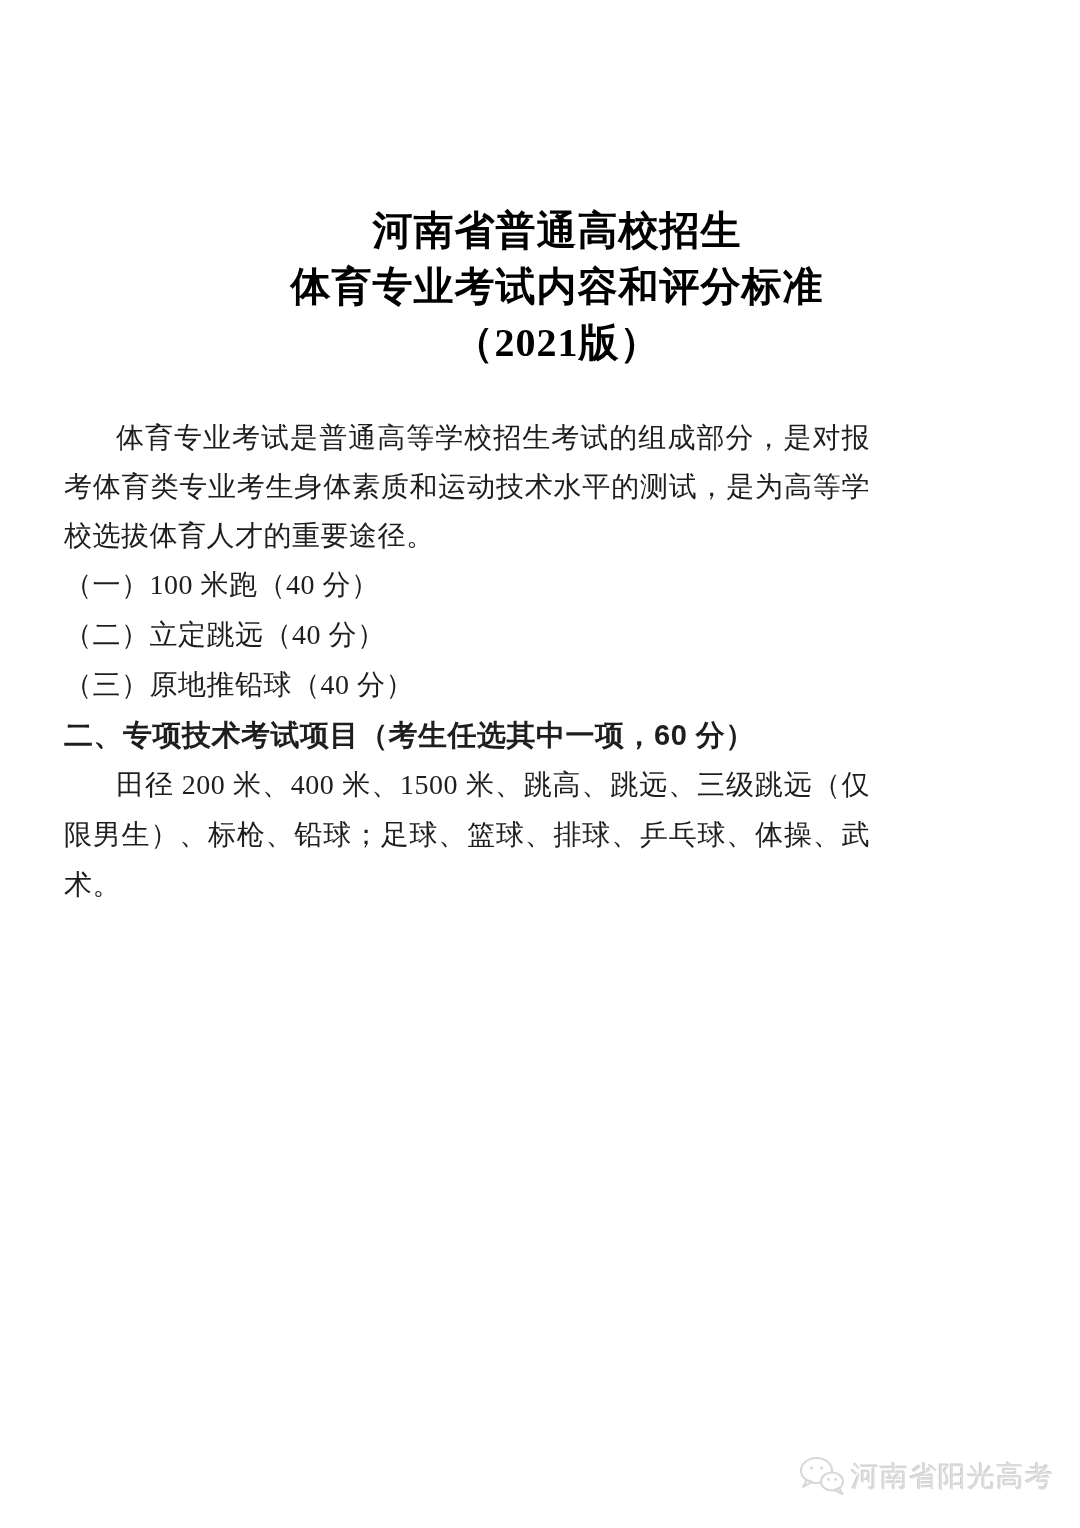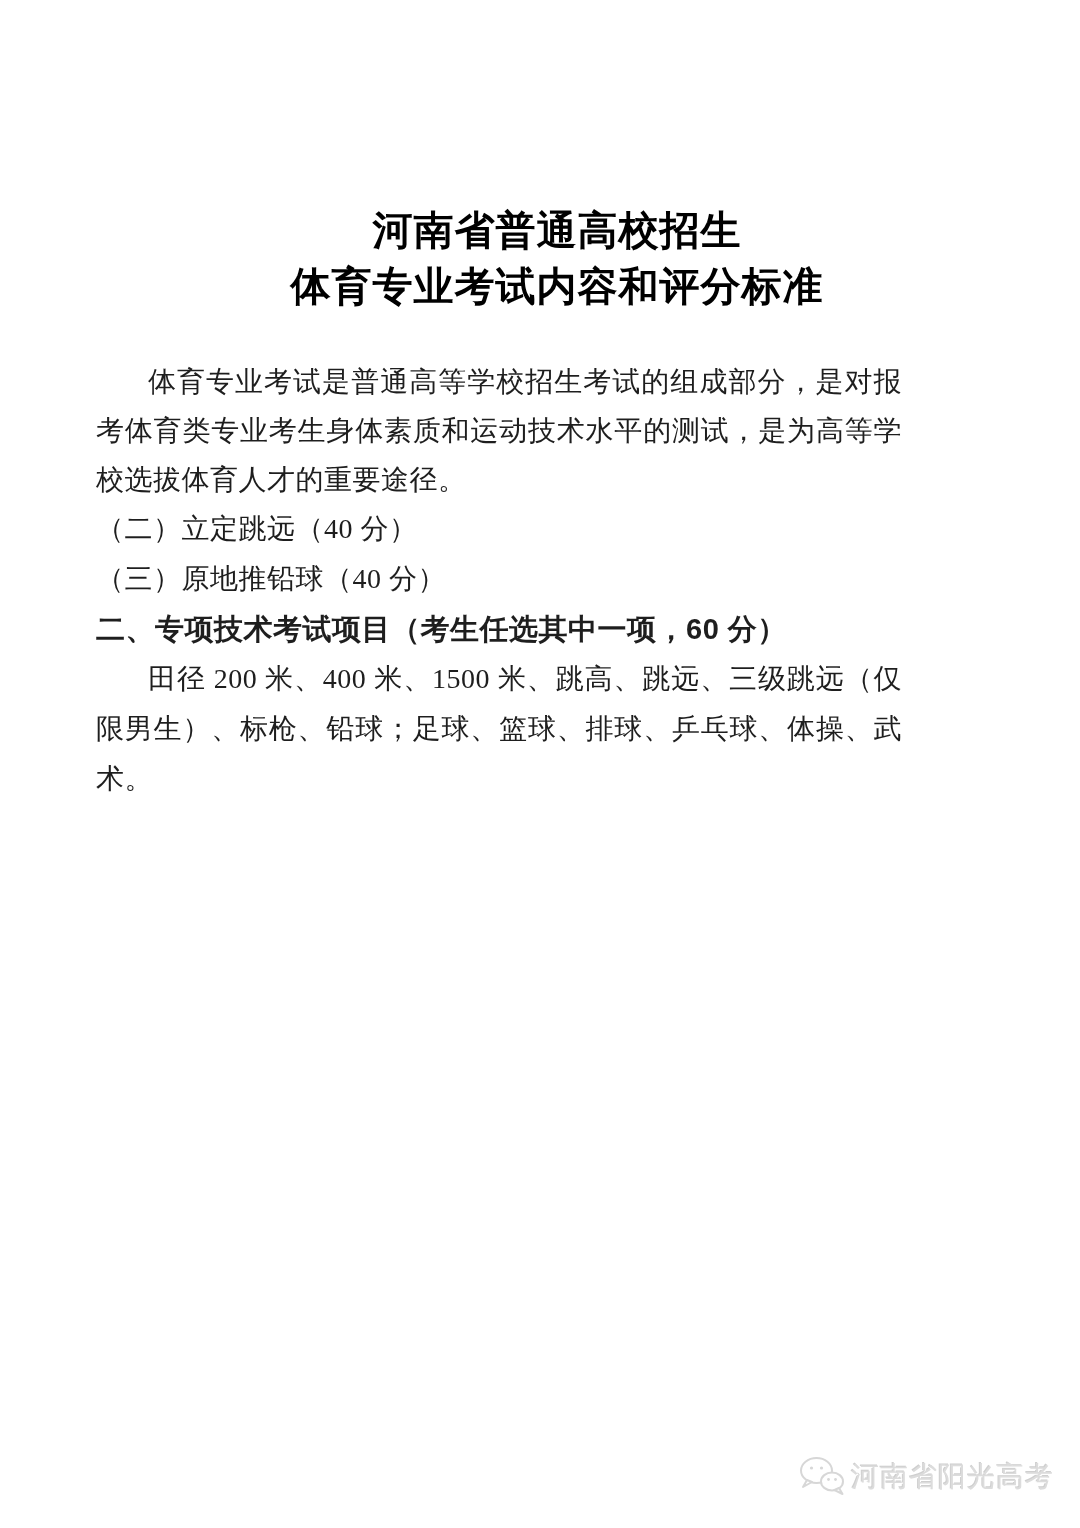--- a/index.html
+++ b/index.html
@@ -22,21 +22,21 @@
     font-family: "Liberation Serif", "DejaVu Serif", serif;
     font-weight: 700;
     font-size: 40px;
     line-height: 56px;
     color: #000000;
     letter-spacing: 1px;
     padding-left: 34px;
   }
   .content {
     width: 806px;
-    margin: 42px 0 0 96px;
+    margin: 42px 0 0 64px;
   }
   .body-para {
     margin: 0;
     font-size: 28px;
     line-height: 49px;
     text-align: justify;
     text-indent: 52px;
     letter-spacing: 0.5px;
   }
   .sec-heading {
@@ -80,25 +80,27 @@
   }
 </style>
 </head>
 <body>
 
 <div class="page">
 
   <div class="doc-title">
     <div>河南省普通高校招生</div>
     <div>体育专业考试内容和评分标准</div>
+    <div>（2021版）</div>
   </div>
 
   <div class="content">
     <p class="body-para">体育专业考试是普通高等学校招生考试的组成部分，是对报考体育类专业考生身体素质和运动技术水平的测试，是为高等学校选拔体育人才的重要途径。</p>
 
+    <p class="exam-item">（一）100 米跑（40 分）</p>
     <p class="exam-item">（二）立定跳远（40 分）</p>
     <p class="exam-item">（三）原地推铅球（40 分）</p>
 
     <h2 class="sec-heading">二、专项技术考试项目（考生任选其中一项，60 分）</h2>
     <p class="body-para last">田径 200 米、400 米、1500 米、跳高、跳远、三级跳远（仅限男生）、标枪、铅球；足球、篮球、排球、乒乓球、体操、武术。</p>
   </div>
 
   <div class="watermark">
     <svg class="wm-icon" viewBox="0 0 46 40" fill="none" xmlns="http://www.w3.org/2000/svg">
       <ellipse cx="17.5" cy="14.5" rx="15.5" ry="12.5" stroke="#d7d7d7" stroke-width="2" fill="#ffffff"></ellipse>

